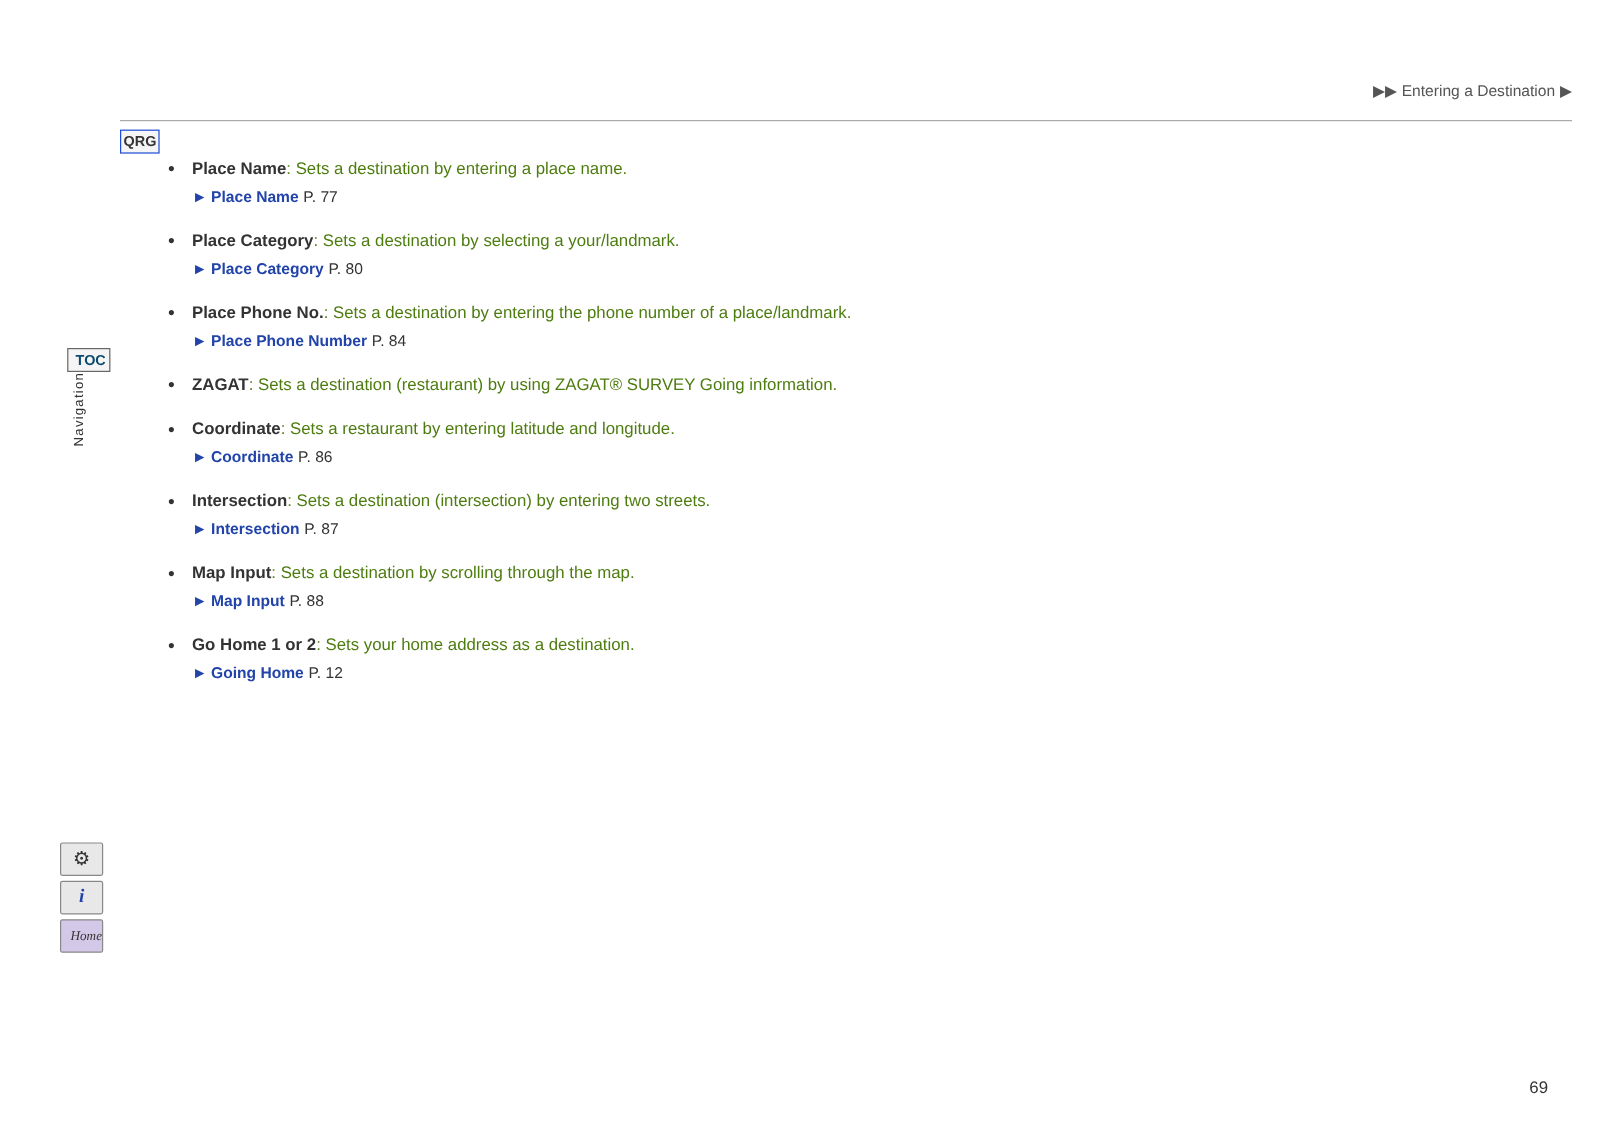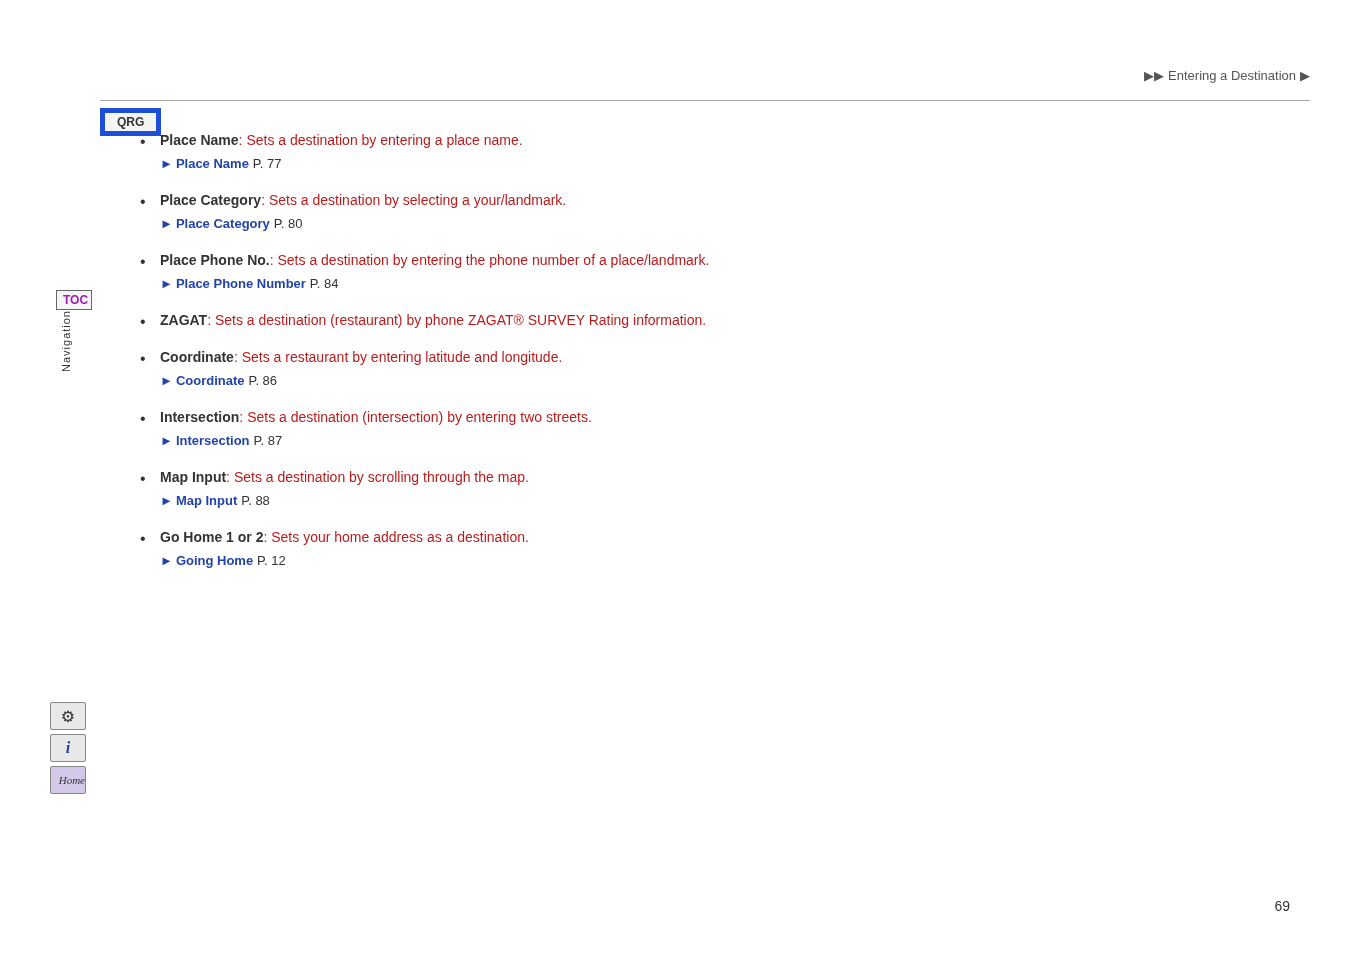--- a/index.html
+++ b/index.html
@@ -33,38 +33,38 @@
       right: 40px;
       height: 1px;
       background: #aaa;
     }
 
     
     .qrg-btn {
       position: absolute;
       top: 108px;
       left: 100px;
-      border: 5px solid #1d4ed8;
-      padding: 2px 12px;
+      border: 1px solid #1d4ed8;
+      padding: 2px 2px;
       font-size: 12px;
       font-weight: bold;
       color: #333;
       background: #f5f5f5;
     }
 
     
     .toc-btn {
       position: absolute;
       top: 290px;
       left: 56px;
       border: 1px solid #666;
       padding: 2px 6px;
       font-size: 12px;
       font-weight: bold;
-      color: #a21caf;
+      color: #0c4a6e;
       background: #f5f5f5;
       width: 36px;
       text-align: center;
     }
 
     
     .nav-label {
       position: absolute;
       top: 310px;
       left: 60px;
@@ -104,21 +104,21 @@
       color: #333;
     }
 
     .item-title {
       font-weight: bold;
       color: #333;
     }
 
     .item-desc {
       font-weight: normal;
-      color: #b91c1c;
+      color: #4d7c0f;
     }
 
     .link-ref {
       display: block;
       margin-top: 2px;
     }
 
     .link-icon {
       color: #2244aa;
       font-weight: bold;
@@ -213,21 +213,21 @@
     </li>
 
     <li>
       <span class="item-title">Place Phone No.</span><span class="item-desc">: Sets a destination by entering the phone number of a place/landmark.</span>
       <span class="link-ref">
         <span class="link-icon">►</span><span class="link-text">Place Phone Number</span> <span class="page-num-ref">P. 84</span>
       </span>
     </li>
 
     <li>
-      <span class="item-title">ZAGAT</span><span class="item-desc">: Sets a destination (restaurant) by phone ZAGAT® SURVEY Rating information.</span>
+      <span class="item-title">ZAGAT</span><span class="item-desc">: Sets a destination (restaurant) by using ZAGAT® SURVEY Going information.</span>
     </li>
 
     <li>
       <span class="item-title">Coordinate</span><span class="item-desc">: Sets a restaurant by entering latitude and longitude.</span>
       <span class="link-ref">
         <span class="link-icon">►</span><span class="link-text">Coordinate</span> <span class="page-num-ref">P. 86</span>
       </span>
     </li>
 
     <li>

